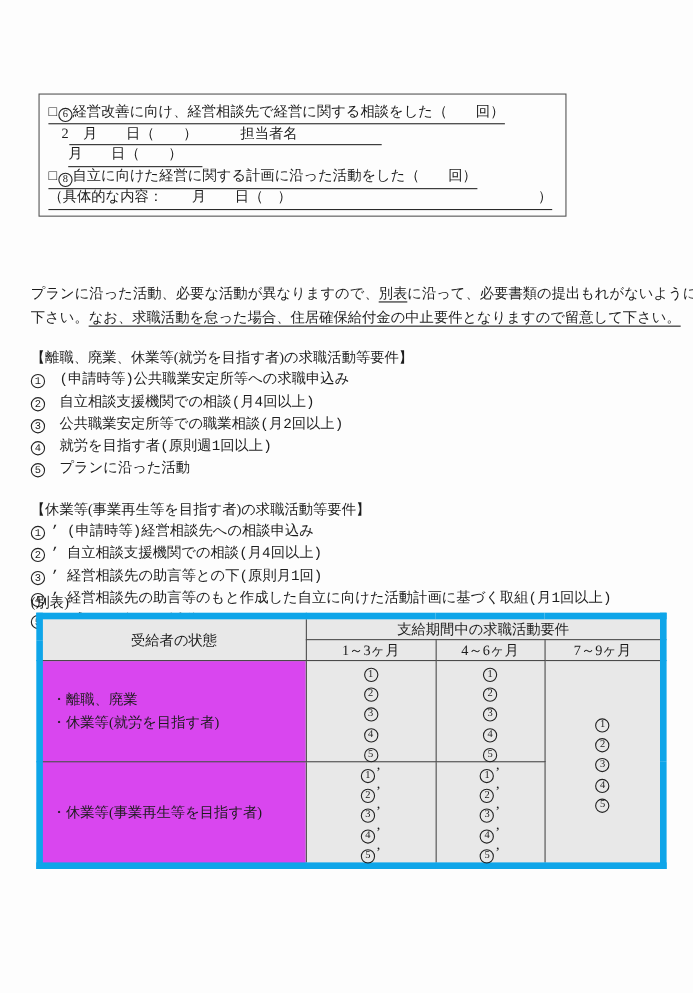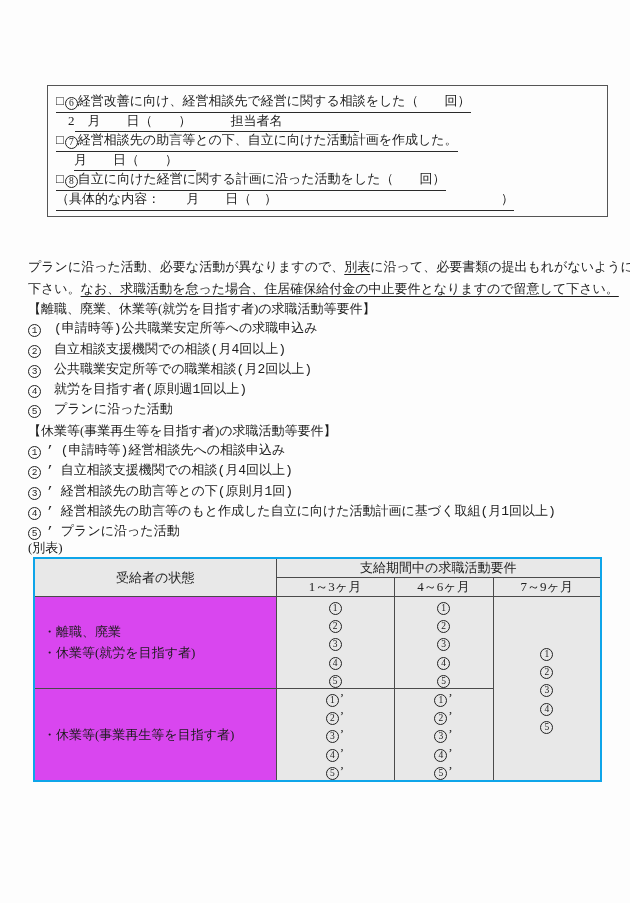--- a/index.html
+++ b/index.html
@@ -4,22 +4,22 @@
 <style>
   html,body{margin:0;padding:0;background:#ffffff;}
   .page{
     position:relative;width:630px;height:903px;overflow:hidden;
     background:#fdfdfd;color:#1c1c1c;
     font-family:"Liberation Serif","DejaVu Serif",serif;
     font-size:13px;
   }
   
   .box{
-    position:absolute;left:35px;top:85px;width:561px;box-sizing:border-box;
-    border:1px solid #555;padding:5px 8px 7px 8px;margin-left:12px;
+    position:absolute;left:35px;top:85px;width:480px;box-sizing:border-box;
+    border:1px solid #555;padding:5px 8px 7px 8px;
   }
   .bline{line-height:19.6px;height:19.6px;white-space:nowrap;}
   .ub{display:inline-block;border-bottom:1px solid #2a2a2a;padding-bottom:1px;white-space:pre;}
   .w284{width:284px;}
   .w122{width:122px;}
   .indent1{padding-left:12px;}
   .indent2{padding-left:18px;}
   .num{display:inline-block;padding-bottom:1px;}
   .line7{display:inline-flex;justify-content:space-between;width:458px;}
   .cb{margin-right:1px;}
@@ -28,33 +28,33 @@
     display:inline-block;box-sizing:border-box;width:13px;height:13px;
     border:1px solid #222;border-radius:50%;
     font-size:9.5px;line-height:11px;text-align:center;
     vertical-align:-1px;
   }
   
   .para{position:absolute;left:28px;top:256px;width:584px;line-height:21.5px;white-space:nowrap;}
   .ul{text-decoration:underline;text-underline-offset:3px;text-align:center;}
   
   .lists{position:absolute;left:28px;top:299px;width:584px;}
-  .lhead{line-height:20.3px;height:20.3px;white-space:nowrap;}
+  .lhead{line-height:20.3px;height:20.3px;white-space:nowrap;margin-top:16px;}
   .req-item{line-height:20.3px;height:20.3px;white-space:nowrap;font-family:Liberation Mono, monospace;}
   .req-item .cnum{margin-right:13px;}
   .req-item .cnum.tight{margin-right:5px;}
   .pm{margin-right:7px;}
   
   .caption{position:absolute;left:28px;top:539px;line-height:18px;}
   table.appx{
     position:absolute;left:33px;top:557px;width:567px;
     border-collapse:collapse;table-layout:fixed;
     font-size:13px;color:#1c1c1c;
   }
-  table.appx{border:2px solid #0ea5e9;}
+  table.appx{border:6px solid #0ea5e9;}
   .appx th,.appx td{border:1px solid #4a4a4a;padding:0;}
   .appx th{background:#e8e8e8;font-weight:normal;text-align:center;height:17px;}
   .appx td{vertical-align:middle;}
   .appx td.label{background:#d946ef;text-align:left;padding-left:8px;}
   .appx td.gray{background:#e8e8e8;text-align:center;}
   .appx tr.brow{height:91px;}
   .label-line{line-height:21px;white-space:nowrap;}
   .stack-line{height:18.2px;line-height:18.2px;}
   .stack-line .cnum{vertical-align:-1px;}
   .pm-cell{margin-left:1px;}
@@ -63,23 +63,20 @@
 <body>
 
 <div class="page">
 
   <div class="box">
     <div class="bline">
       <span class="ub"><span class="cb">□</span><span class="cnum">6</span><span>経営改善に向け、経営相談先で経営に関する相談をした（　　回）</span></span>
     </div>
     <div class="bline indent1">
       <span class="num">2</span><span class="ub w284">　月　　日（　　）　　　担当者名</span>
-    </div>
-    <div class="bline">
-      <span class="ub"><span class="cb">□</span><span class="cnum">7</span><span>経営相談先の助言等との下、自立に向けた活動計画を作成した。</span></span>
     </div>
     <div class="bline indent2">
       <span class="ub w122">月　　日（　　）</span>
     </div>
     <div class="bline">
       <span class="ub"><span class="cb">□</span><span class="cnum">8</span><span>自立に向けた経営に関する計画に沿った活動をした（　　回）</span></span>
     </div>
     <div class="bline">
       <span class="ub line7"><span>（具体的な内容：　　月　　日（　）</span><span>）</span></span>
     </div>

